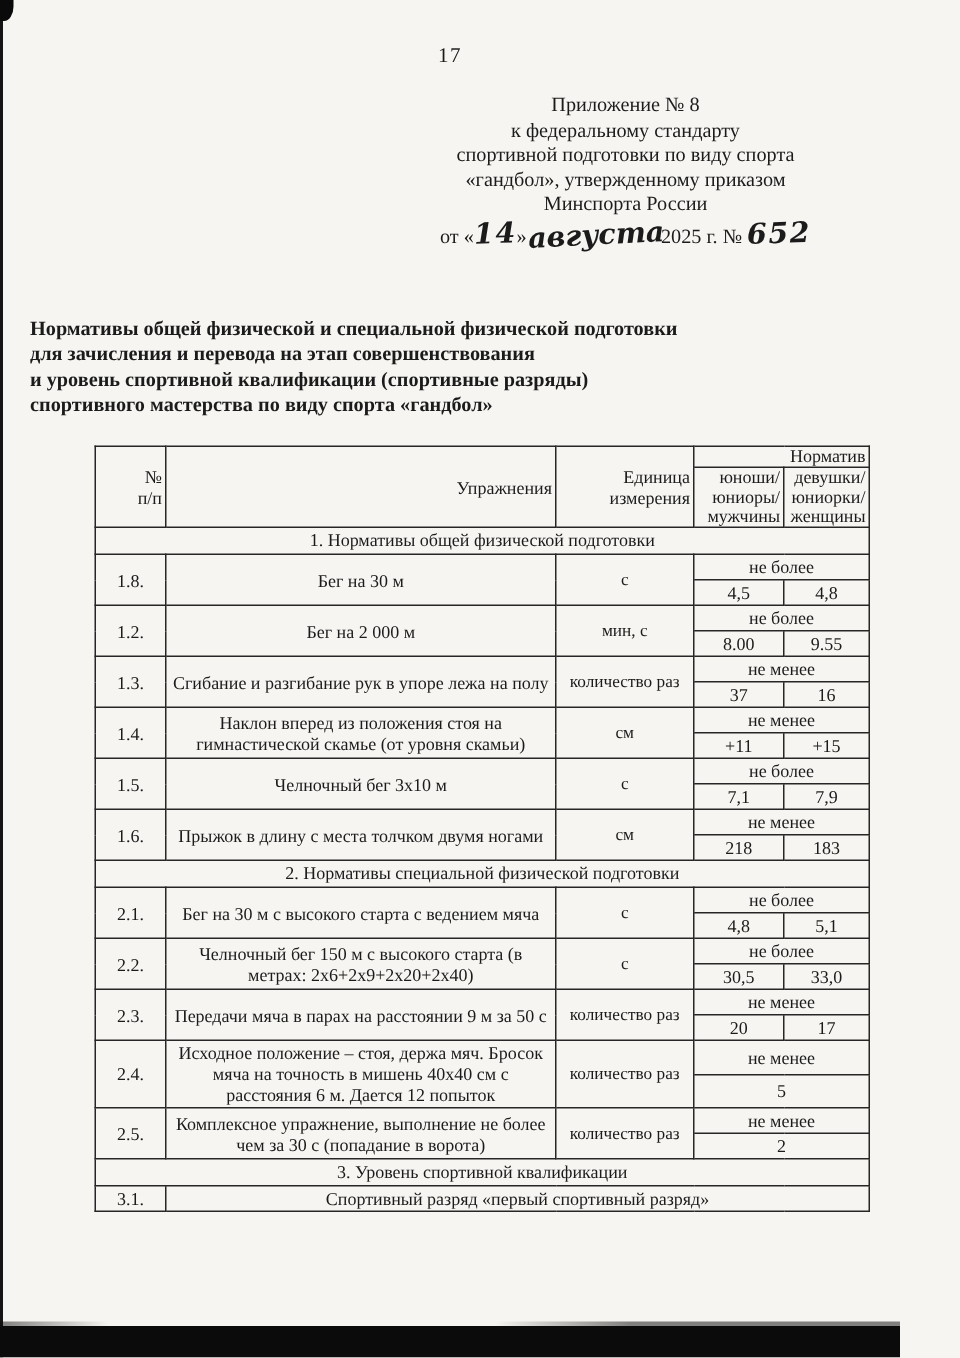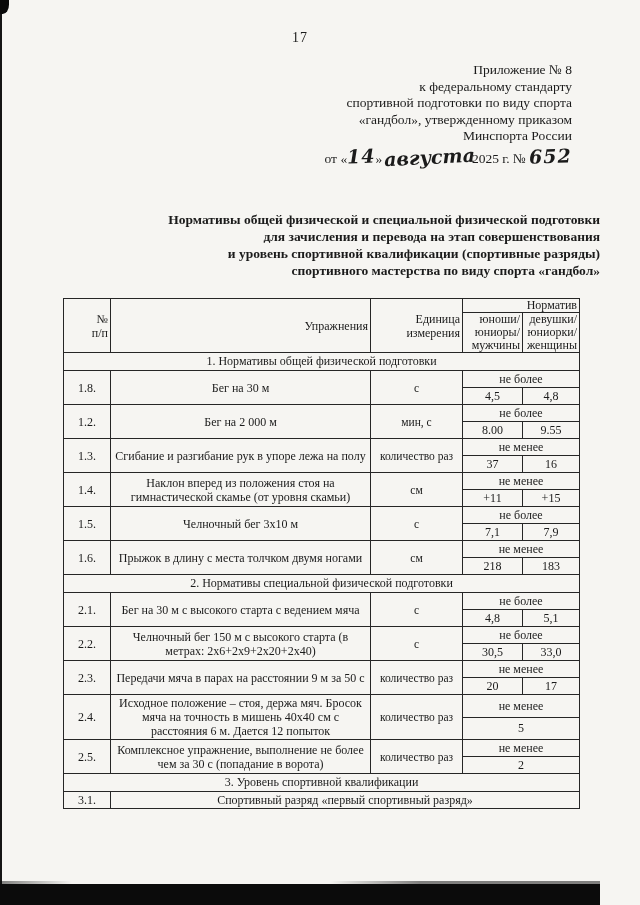--- a/index.html
+++ b/index.html
@@ -15,29 +15,29 @@
 
   
   .scan-left { position:absolute; left:0; top:0; width:2px; height:100%; background:#151515; }
   .scan-corner { position:absolute; left:0; top:0; width:9px; height:14px; background:#0a0a0a; border-radius:0 0 70% 0; }
   .scan-bottom { position:absolute; left:0; bottom:0; width:100%; height:21px; background:#0b0b0b; }
   .scan-bottom:before { content:""; position:absolute; top:-3px; left:0; width:100%; height:3px;
     background:linear-gradient(90deg,#0b0b0b 0%, transparent 12%, transparent 55%, #0b0b0b 70%, #0b0b0b 100%); opacity:.5; }
 
   .page-num { text-align:center; padding-top:30px; font-size:14px; letter-spacing:1px; }
 
-  .header-block { width:310px; margin:16px 28px 0 auto; text-align:right; font-size:13.5px; line-height:16.5px; }
+  .header-block { width:310px; margin:16px 28px 0 auto; text-align:center; font-size:13.5px; line-height:16.5px; }
   .header-block .hline { white-space:nowrap; }
 
   .date-line { margin-top:3px; font-size:13.5px; white-space:nowrap; }
   .hw { font-family:"DejaVu Serif", serif; font-style:italic; font-size:19px; font-weight:bold;
         display:inline-block; transform:rotate(-2deg); letter-spacing:1px; line-height:16px; }
   .hw-month { margin:0 -6px 0 -2px; transform:rotate(-3deg) translateY(1px); letter-spacing:0; }
 
-  .title { text-align:right; font-weight:bold; font-size:13.5px; line-height:17px; margin-top:44px;padding-left:20px; }
+  .title { text-align:left; font-weight:bold; font-size:13.5px; line-height:17px; margin-top:44px;padding-left:20px; }
 
   table { border-collapse:collapse; table-layout:fixed; margin:19px 0 0 63px; width:516px; font-size:12px; }
   td, th { border:1px solid #262626; text-align:center; vertical-align:middle; padding:1px 2px; line-height:14px; }
   th { font-weight:normal; white-space:pre-line;text-align:right; }
   th.norm-head { line-height:13px; padding:0 2px; }
   td.section-row { line-height:15px; }
   td.unit-cell { padding:1px 0; font-size:11.5px; }
 </style>
 </head>
 <body>

